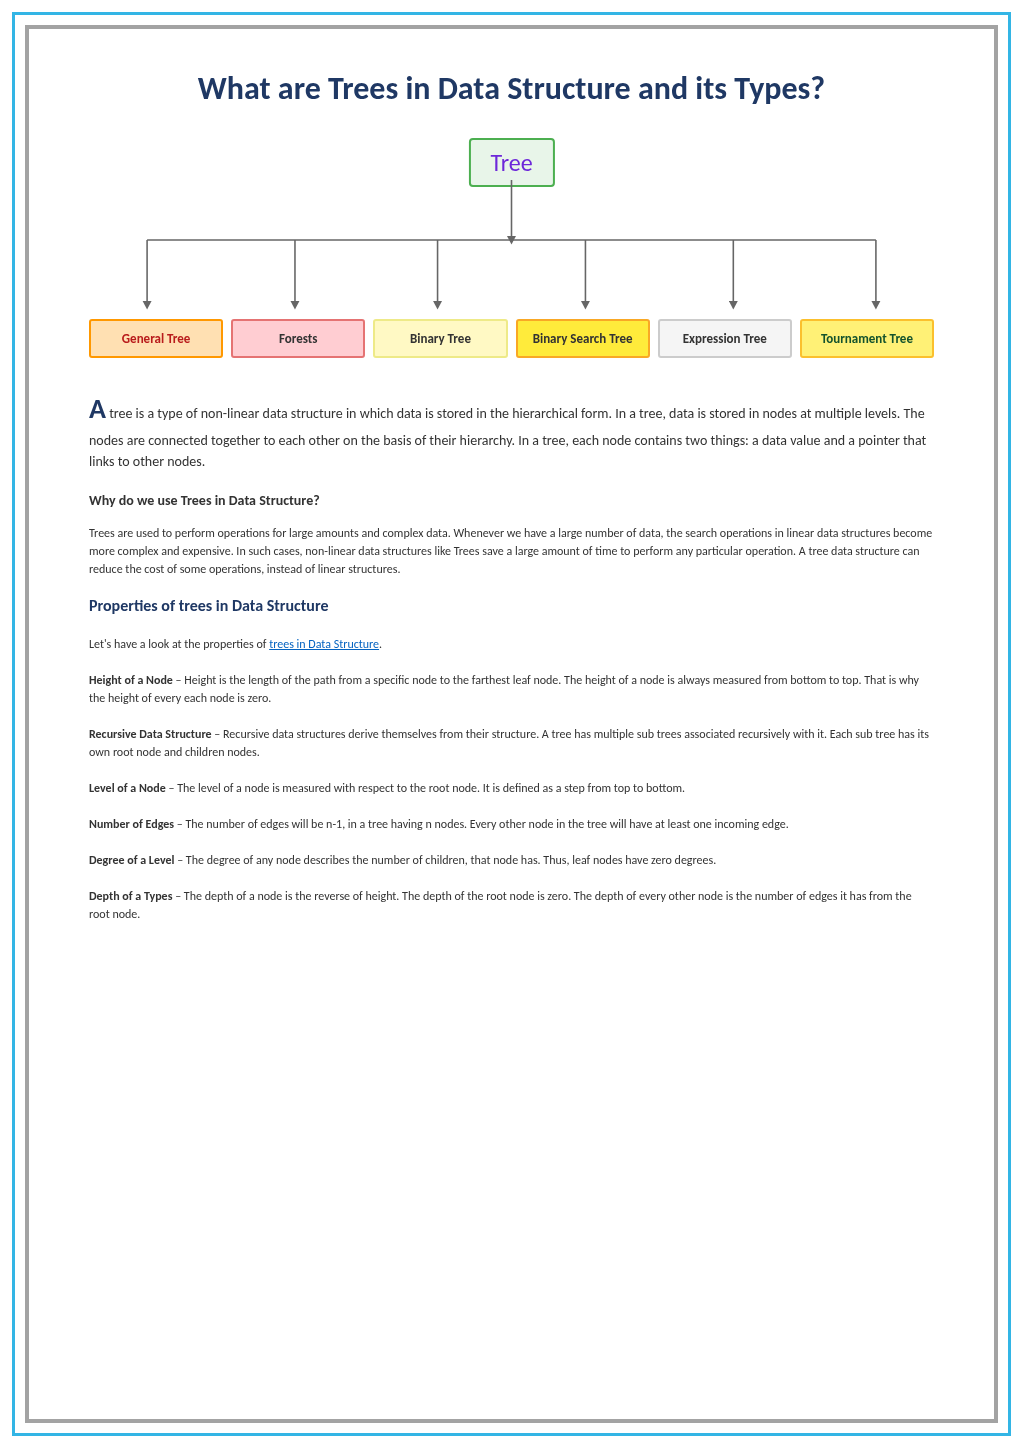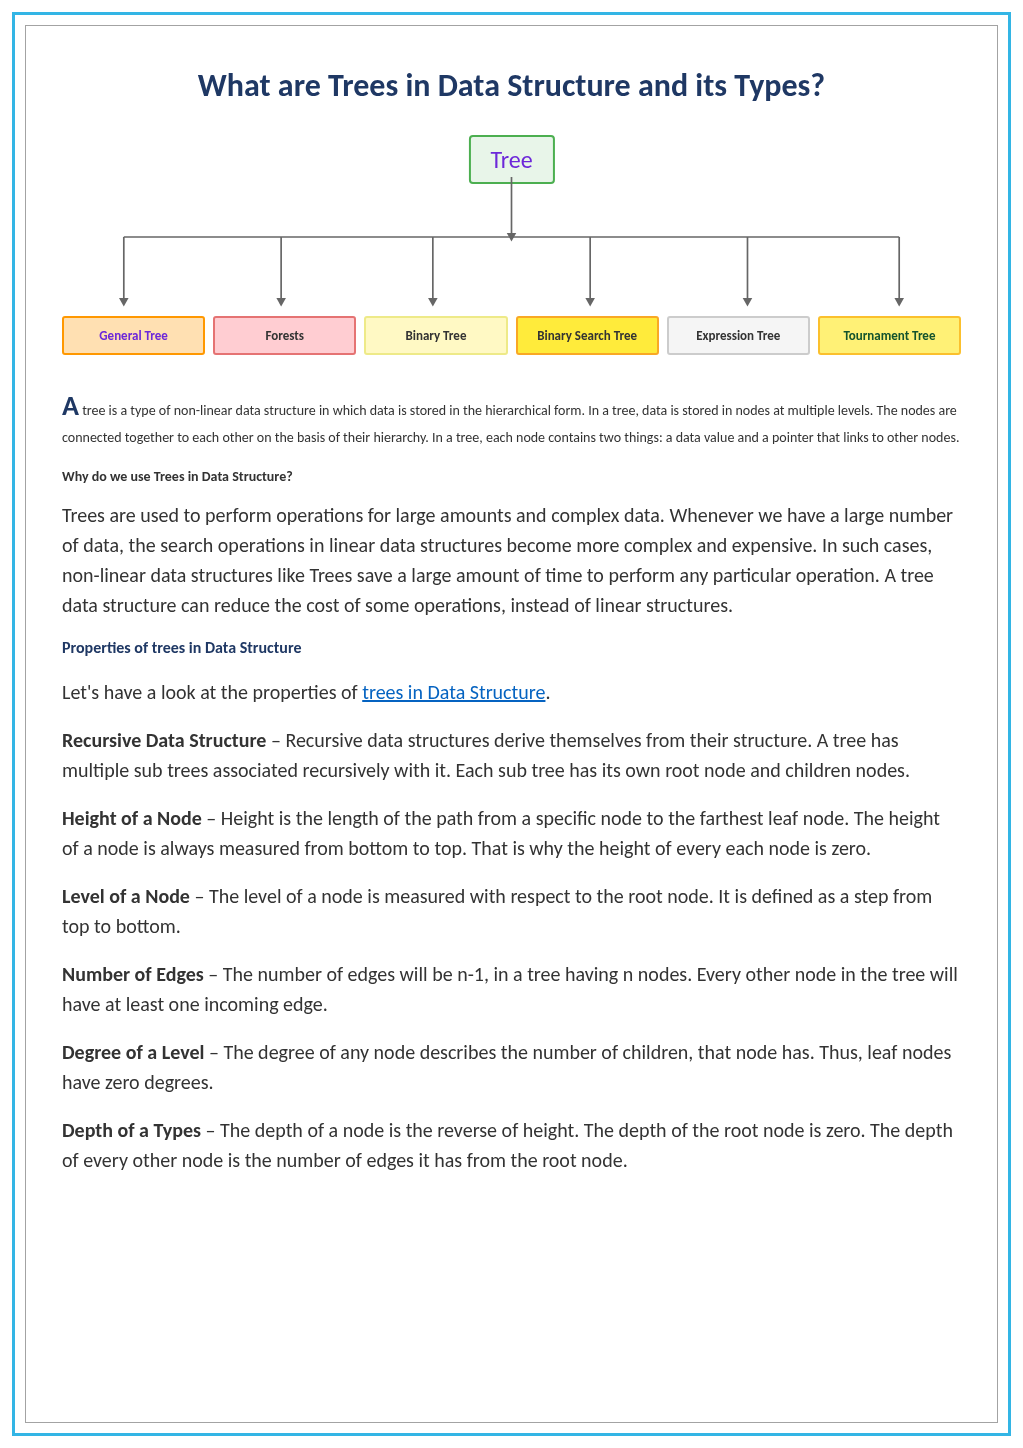--- a/index.html
+++ b/index.html
@@ -16,22 +16,22 @@
       padding: 12px;
     }
 
     .page-border {
       border: 3px solid #33b5e5;
       padding: 10px;
       height: 100%;
     }
 
     .page-inner-border {
-      border: 1px solid #a3a3a3;
-      padding: 40px 36px;
+      border: 4px solid #a3a3a3;
+      padding: 40px 60px;
       height: 100%;
     }
 
     .title {
       font-size: 32px;
       font-weight: bold;
       color: #1f3864;
       text-align: center;
       margin-bottom: 30px;
     }
@@ -70,21 +70,21 @@
       font-size: 13px;
       font-weight: bold;
       text-align: center;
       border-radius: 3px;
       flex: 1;
     }
 
     .general-tree {
       background: #ffe0b2;
       border: 2px solid #ff9800;
-      color: #6d28d9;
+      color: #b91c1c;
     }
 
     .forests {
       background: #ffcdd2;
       border: 2px solid #e57373;
       color: #333;
     }
 
     .binary-tree {
       background: #fff9c4;
@@ -132,21 +132,21 @@
     }
 
     .section-bold {
       font-size: 14px;
       font-weight: bold;
       color: #333;
       margin-bottom: 15px;
     }
 
     .body-text {
-      font-size: 20px;
+      font-size: 12px;
       color: #333;
       line-height: 1.5;
       margin-bottom: 18px;
     }
 
     .h2 {
       font-size: 16px;
       font-weight: bold;
       color: #1f3864;
       margin-bottom: 20px;
@@ -206,25 +206,25 @@
 
     <p class="body-text">Trees are used to perform operations for large amounts and complex data. Whenever we have a large number of data, the search operations in linear data structures become more complex and expensive. In such cases, non-linear data structures like Trees save a large amount of time to perform any particular operation. A tree data structure can reduce the cost of some operations, instead of linear structures.</p>
 
     <h2 class="h2">Properties of trees in Data Structure</h2>
 
     <p class="body-text">
       <span>Let's have a look at the properties of </span><a href="#" class="link">trees in Data Structure</a><span>.</span>
     </p>
 
     <p class="body-text">
+      <span class="prop-label">Height of a Node</span><span> – Height is the length of the path from a specific node to the farthest leaf node. The height of a node is always measured from bottom to top. That is why the height of every each node is zero.</span>
+    </p>
+
+    <p class="body-text">
       <span class="prop-label">Recursive Data Structure</span><span> – Recursive data structures derive themselves from their structure. A tree has multiple sub trees associated recursively with it. Each sub tree has its own root node and children nodes.</span>
-    </p>
-
-    <p class="body-text">
-      <span class="prop-label">Height of a Node</span><span> – Height is the length of the path from a specific node to the farthest leaf node. The height of a node is always measured from bottom to top. That is why the height of every each node is zero.</span>
     </p>
 
     <p class="body-text">
       <span class="prop-label">Level of a Node</span><span> – The level of a node is measured with respect to the root node. It is defined as a step from top to bottom.</span>
     </p>
 
     <p class="body-text">
       <span class="prop-label">Number of Edges</span><span> – The number of edges will be n-1, in a tree having n nodes. Every other node in the tree will have at least one incoming edge.</span>
     </p>
 

